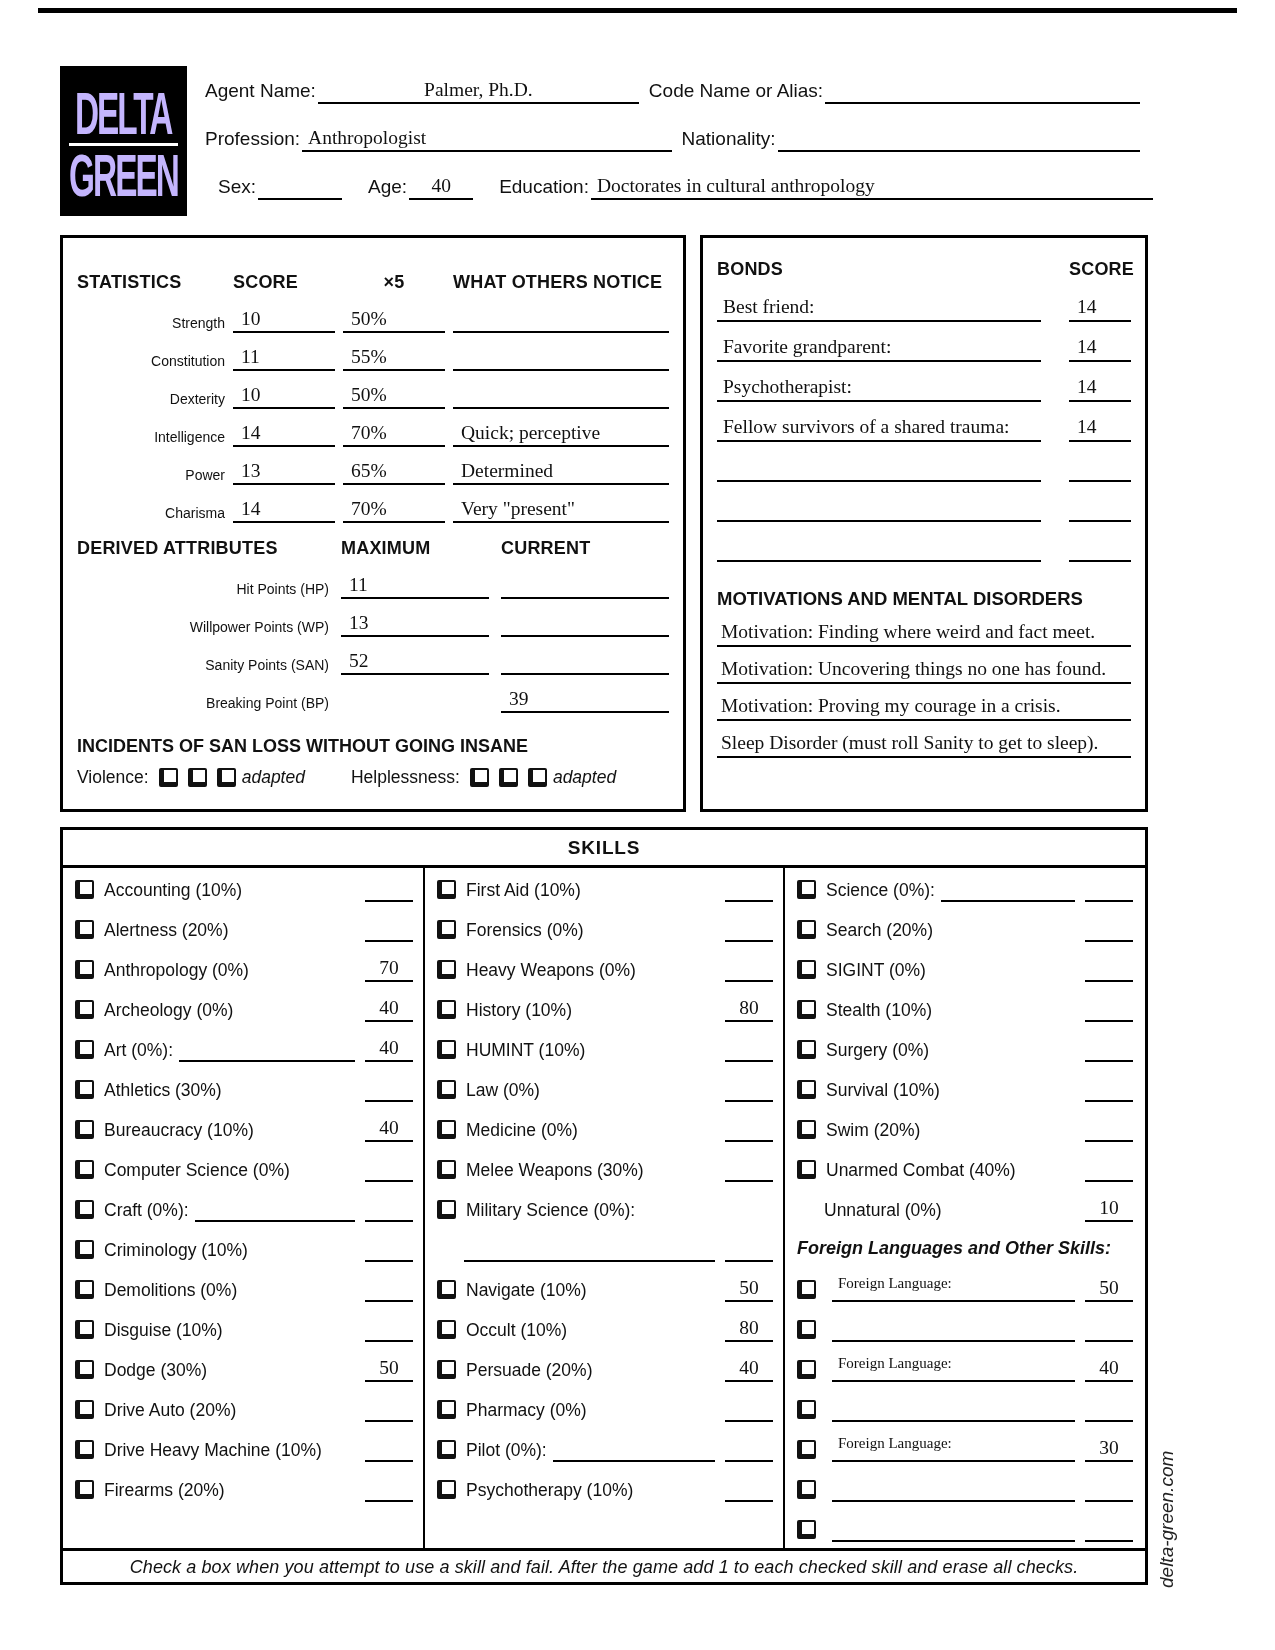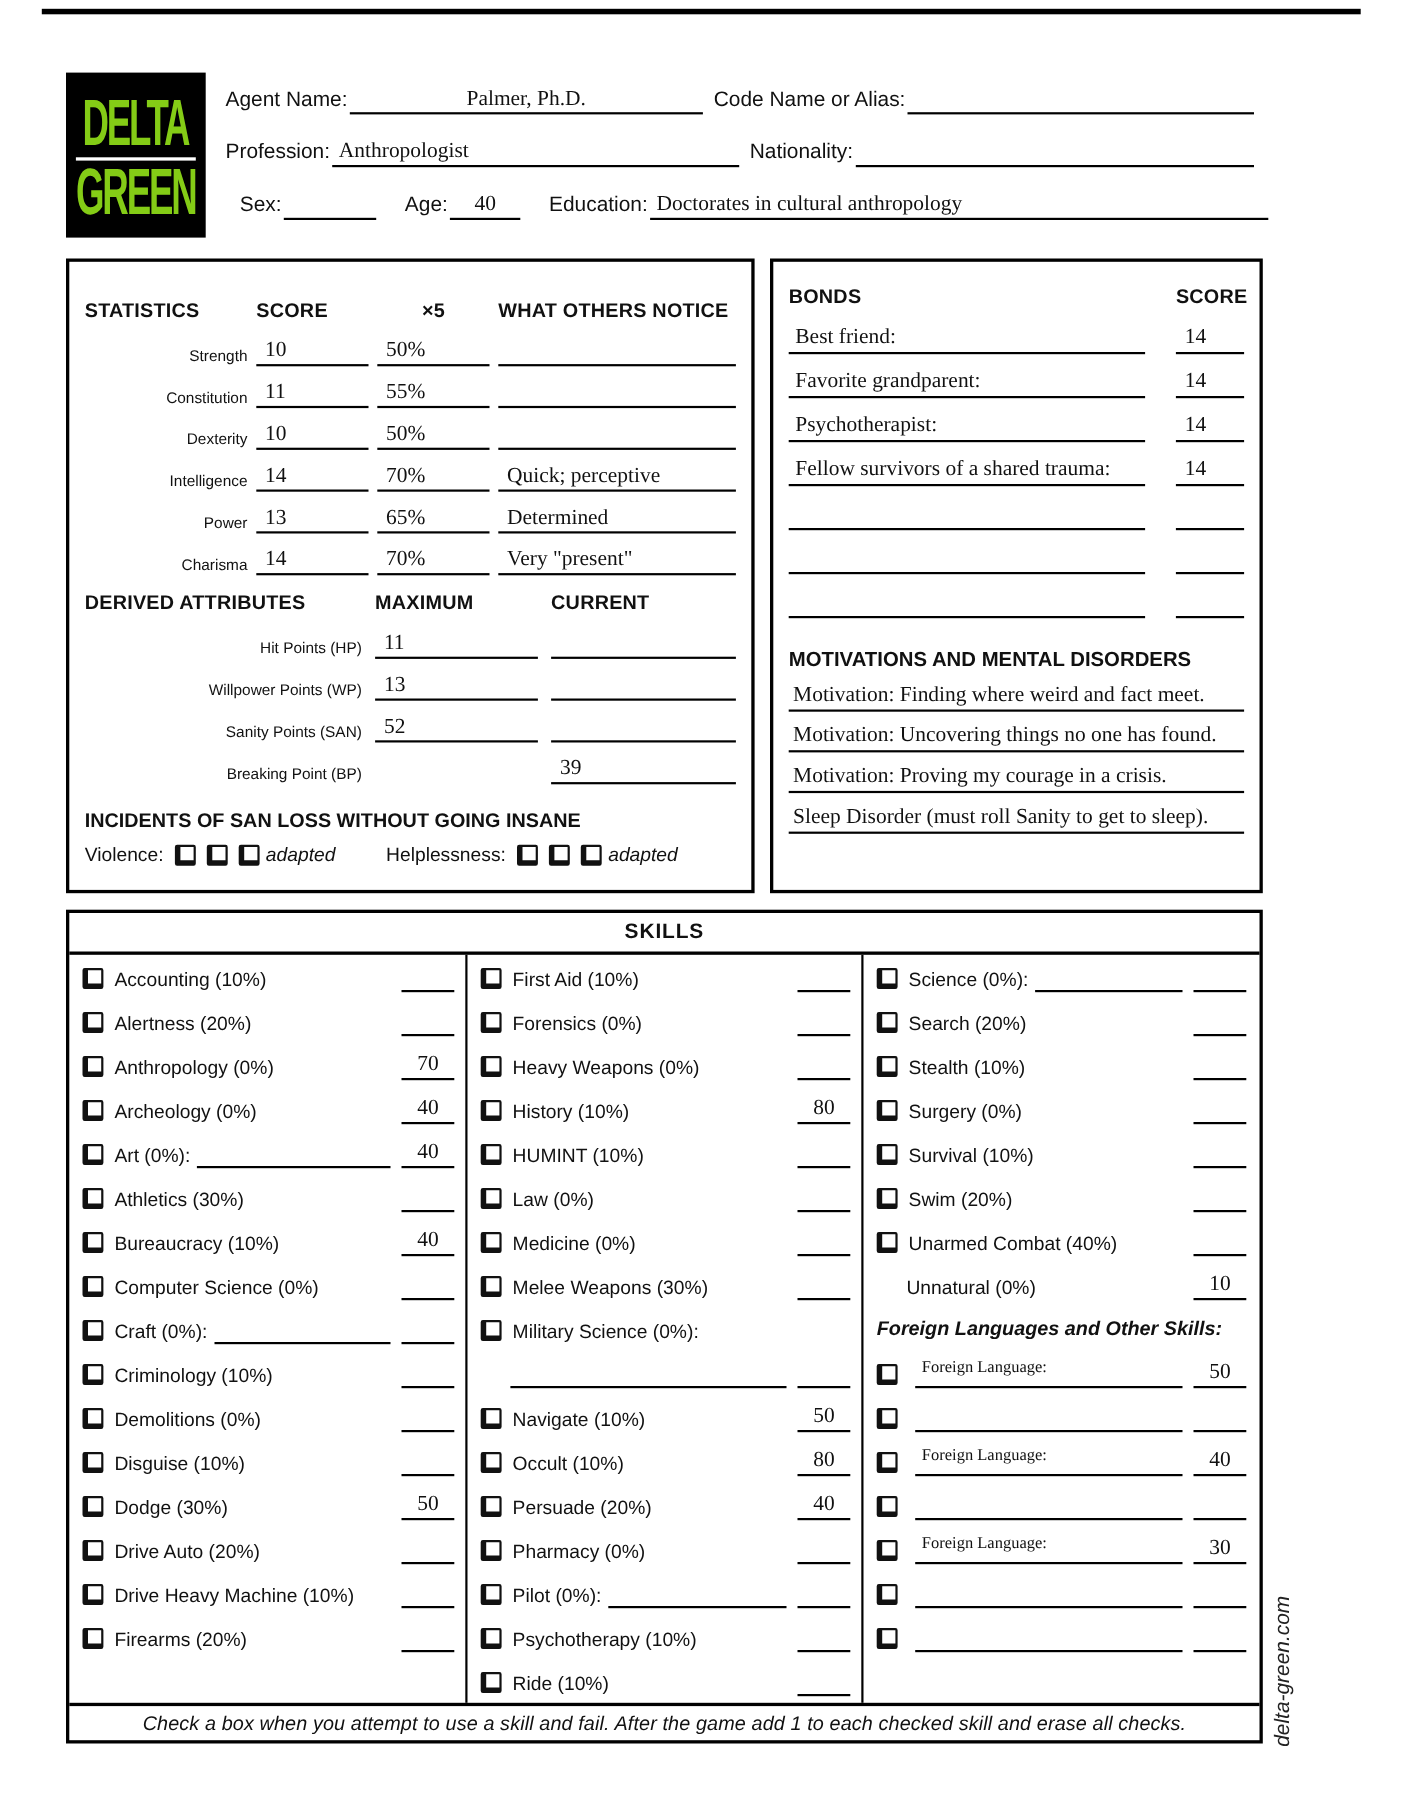--- a/index.html
+++ b/index.html
@@ -1,21 +1,21 @@
 <!DOCTYPE html>
 <html><head>
 <meta charset="utf-8">
 <style>
   html,body{margin:0;padding:0;background:#fff;}
   .page{position:relative;width:1275px;height:1650px;background:#fff;overflow:hidden;
         font-family:"Liberation Sans",sans-serif;color:#111;}
   
   .top-rule{position:absolute;left:38px;top:8px;width:1199px;height:5px;background:#000;}
   
-  .logo{position:absolute;left:60px;top:66px;width:127px;height:150px;background:#000;color:#84cc16;
+  .logo{position:absolute;left:60px;top:66px;width:127px;height:150px;background:#000;color:#c4b5fd;
         display:flex;flex-direction:column;align-items:center;justify-content:center;overflow:hidden;}
   .logo-line{font-weight:bold;font-size:34px;letter-spacing:-2px;line-height:1;
              transform:scale(0.98,1.75);transform-origin:center;}
   .logo-line.l1{margin-top:6px;}
   .logo-rule{width:86%;height:3px;background:#fff;margin:13px 0 12px;}
   
   .hrow{position:absolute;display:flex;align-items:flex-end;}
   .hlabel{font-size:19px;padding:0 2px 2px 0;white-space:nowrap;}
   .hfield{border-bottom:2px solid #000;min-height:25px;font-family:"Liberation Serif",serif;
           font-size:19.5px;padding:0 6px 1px;box-sizing:border-box;white-space:nowrap;}
@@ -449,37 +449,37 @@
             <span class="slabel">Pilot (0%):</span>
             <span class="wline"></span>
             <span class="sscore"></span>
           </div>
           <div class="srow">
             <span class="cb"></span>
             <span class="slabel">Psychotherapy (10%)</span>
             <span class="sspacer"></span>
             <span class="sscore"></span>
           </div>
-          <div class="srow">
-            <span class="cb"></span>
-            <span class="slabel">Ride (10%)</span>
-            <span class="sspacer"></span>
-            <span class="sscore"></span>
-          </div>
         </div>
         <div class="scol">
           <div class="srow">
             <span class="cb"></span>
             <span class="slabel">Science (0%):</span>
             <span class="wline"></span>
             <span class="sscore"></span>
           </div>
           <div class="srow">
             <span class="cb"></span>
             <span class="slabel">Search (20%)</span>
+            <span class="sspacer"></span>
+            <span class="sscore"></span>
+          </div>
+          <div class="srow">
+            <span class="cb"></span>
+            <span class="slabel">SIGINT (0%)</span>
             <span class="sspacer"></span>
             <span class="sscore"></span>
           </div>
           <div class="srow">
             <span class="cb"></span>
             <span class="slabel">Stealth (10%)</span>
             <span class="sspacer"></span>
             <span class="sscore"></span>
           </div>
           <div class="srow">

